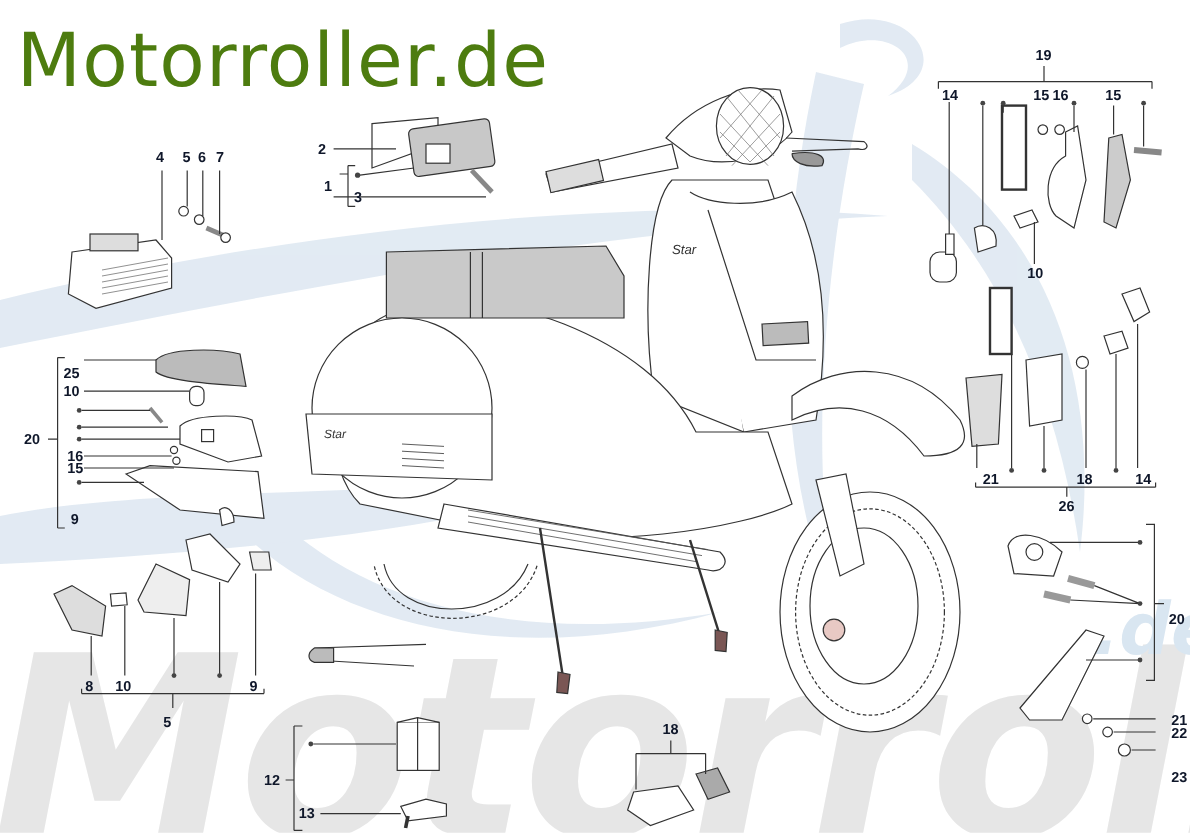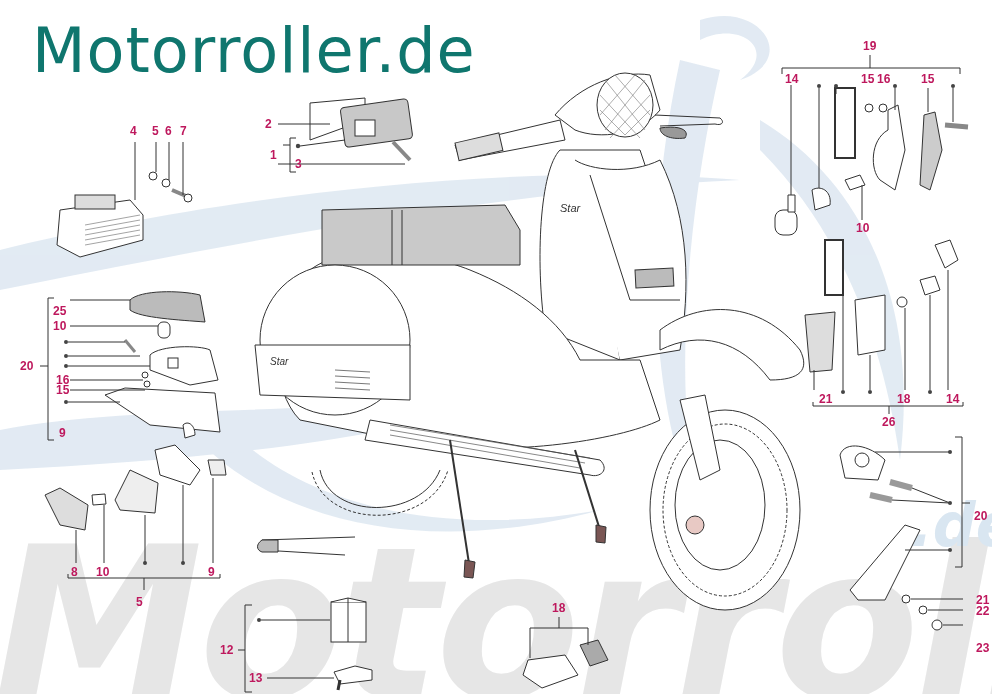--- a/index.html
+++ b/index.html
@@ -1,21 +1,21 @@
 <!DOCTYPE html>
 <html><head>
 <meta charset="utf-8">
 <style>
   html,body{margin:0;padding:0;background:#fff;}
   body{width:992px;height:694px;position:relative;overflow:hidden;font-family:"Liberation Sans",sans-serif;}
-  .wm-top{position:absolute;left:32px;top:14px;font-size:62px;color:#0f766e;letter-spacing:1px;font-family:"DejaVu Sans",sans-serif;}
+  .wm-top{position:absolute;left:14px;top:14px;font-size:62px;color:#4d7c0f;letter-spacing:1px;font-family:"DejaVu Sans",sans-serif;}
   .wm-bottom{position:absolute;left:-6px;top:520px;font-size:210px;line-height:1;color:#e6e6e6;font-style:italic;font-weight:bold;letter-spacing:-4px;font-family:"DejaVu Sans",sans-serif;}
   .wm-de{position:absolute;left:910px;top:490px;font-size:60px;color:#d9e6f1;font-style:italic;font-weight:bold;font-family:"DejaVu Sans",sans-serif;}
   svg.art{position:absolute;left:0;top:0;}
-  .lbl{position:absolute;font-weight:bold;font-size:12px;color:#be185d;line-height:12px;}
+  .lbl{position:absolute;font-weight:bold;font-size:12px;color:#0f172a;line-height:12px;}
   .callout-line{stroke:#333;stroke-width:1;fill:none;}
   .dot{fill:#444;}
 </style>
 </head>
 <body>
 
 <div class="wm-top">Motorroller.de</div>
 <div class="wm-bottom">Motorroller</div>
 <div class="wm-de">.de</div>
 

